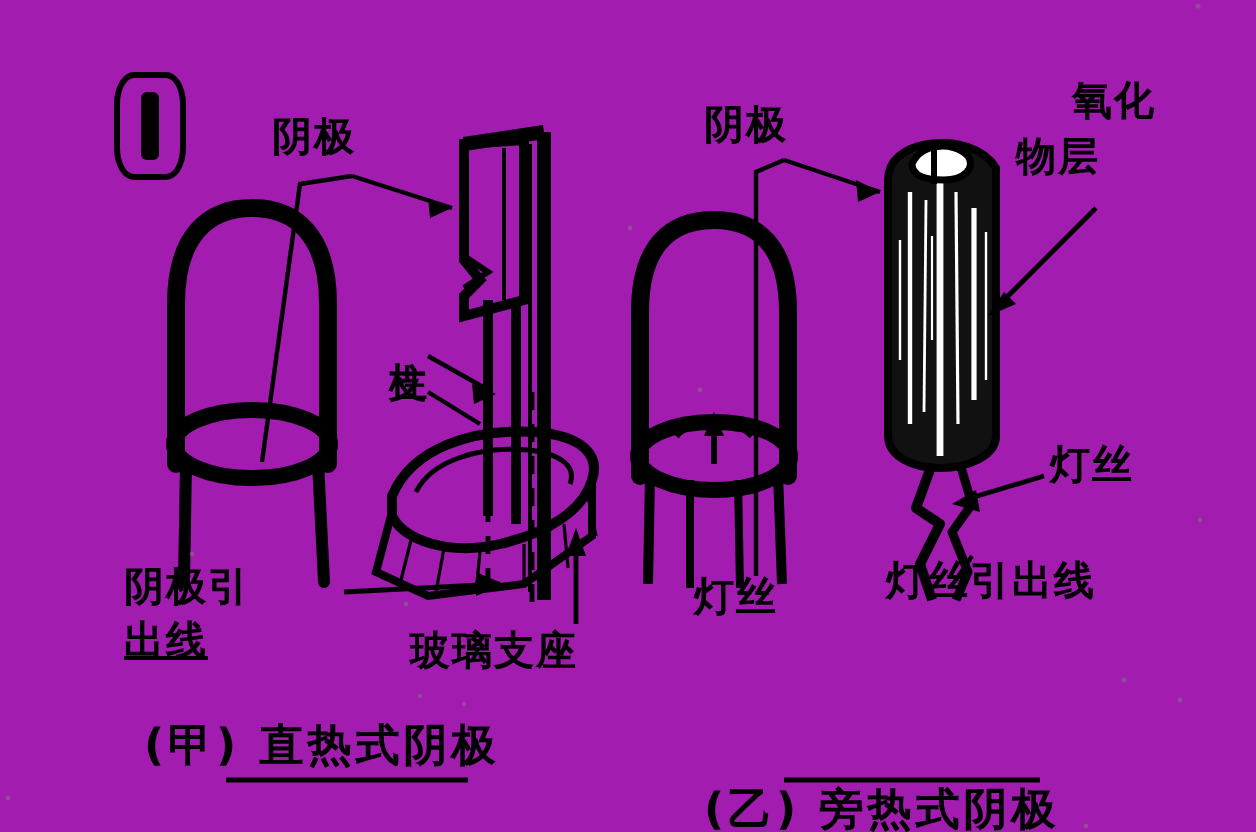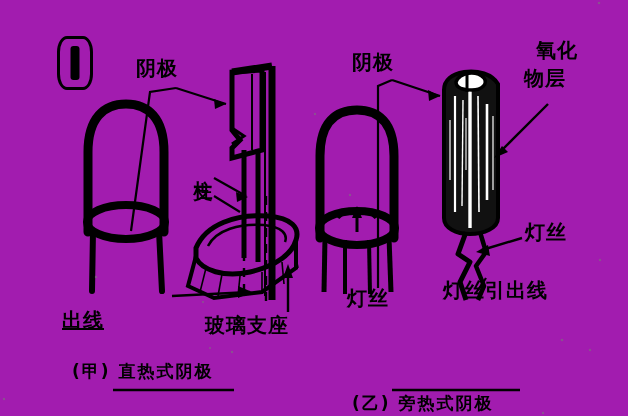--- a/index.html
+++ b/index.html
@@ -24,21 +24,21 @@
     color: #000000;
     font-family: "DejaVu Sans", "Liberation Sans", sans-serif;
     font-weight: bold;
     line-height: 1.08;
     white-space: pre;
     letter-spacing: 1px;
     -webkit-font-smoothing: none;
   }
   .lbl-sm { font-size: 19px; }
   .lbl-md { font-size: 20px; }
-  .lbl-cap { font-size: 17px; letter-spacing: 2px; }
+  .lbl-cap { font-size: 22px; letter-spacing: 2px; }
   .lbl-vert {
     writing-mode: vertical-rl;
     text-orientation: upright;
     letter-spacing: 0px;
     line-height: 1;
   }
   .fignum {
     position: absolute;
     left: 57px;
     top: 36px;
@@ -188,30 +188,31 @@
 
   <div class="fignum">
     <div class="fignum-inner"></div>
   </div>
   <div style="position:absolute;left:57px;top:36px;width:36px;height:54px;opacity:0;">1</div>
 
   <div class="lbl lbl-md" style="left:136px; top:58px;">阴极</div>
 
   <div class="lbl lbl-sm lbl-vert" style="left:194px; top:166px;">支柱</div>
 
+  <div class="lbl lbl-md" style="left:62px; top:283px;">阴极引</div>
   <div class="lbl lbl-md" style="left:62px; top:310px;text-decoration:underline;">出线</div>
 
   <div class="lbl lbl-md" style="left:180px; top:315px;margin-left:25px;">玻璃支座</div>
 
   <div class="lbl lbl-cap" style="left:72px; top:362px;">(甲) 直热式阴极</div>
 
   <div class="lbl lbl-md" style="left:352px; top:52px;">阴极</div>
 
   <div class="lbl lbl-md" style="left:536px; top:40px;">氧化</div>
-  <div class="lbl lbl-md" style="left:524px; top:68px;">物层</div>
+  <div class="lbl lbl-md" style="left:508px; top:68px;">物层</div>
 
   <div class="lbl lbl-md" style="left:347px; top:288px;">灯丝</div>
 
   <div class="lbl lbl-md" style="left:525px; top:222px;">灯丝</div>
 
   <div class="lbl lbl-md" style="left:443px; top:280px;">灯丝引出线</div>
 
   <div class="lbl lbl-cap" style="left:352px; top:362px;margin-top:32px;">(乙) 旁热式阴极</div>
 
 </div>

